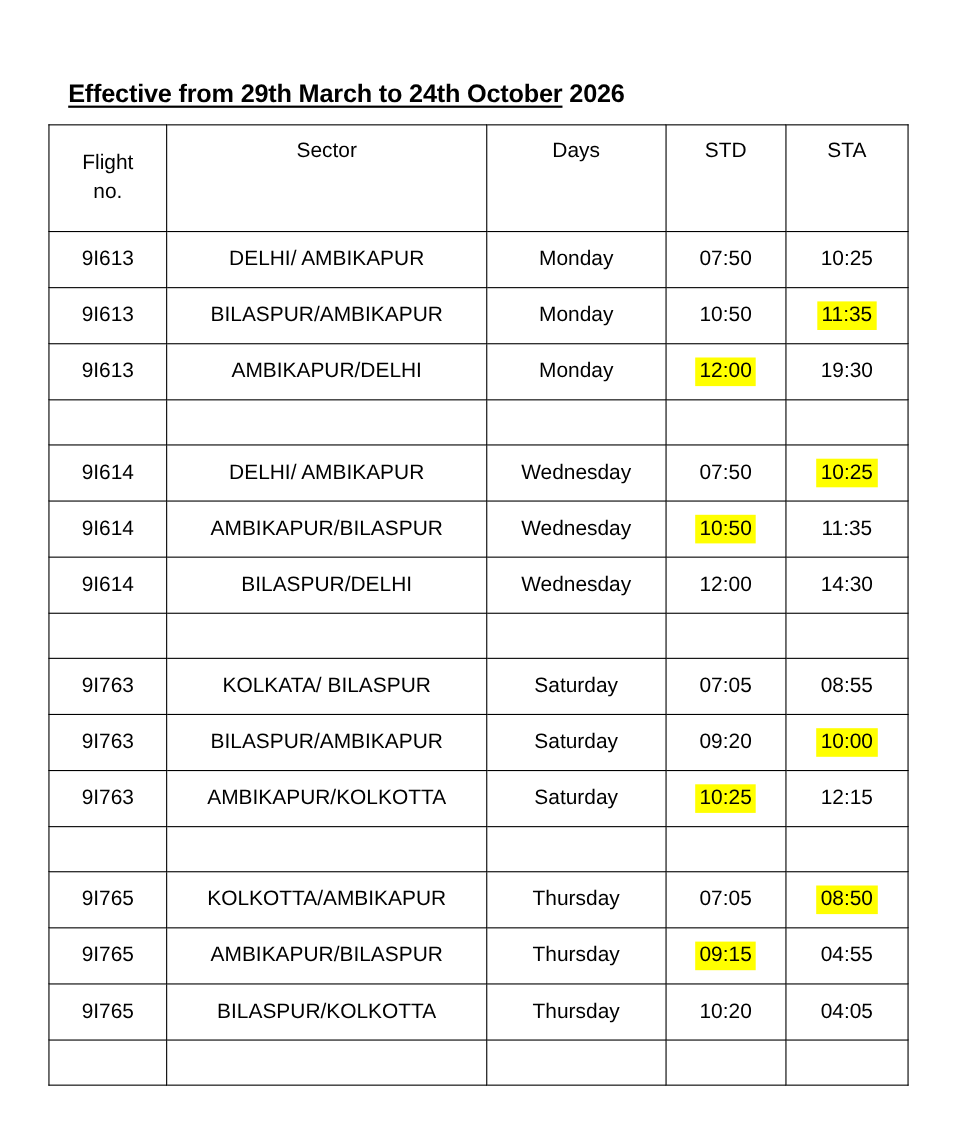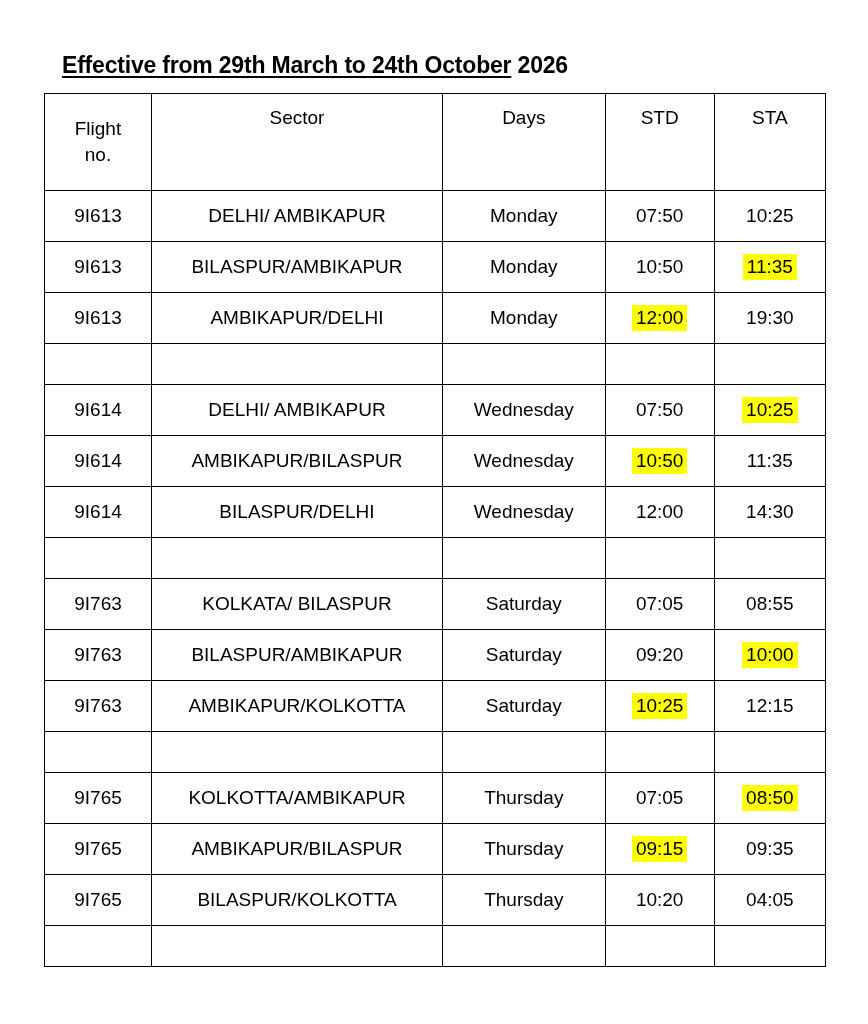--- a/index.html
+++ b/index.html
@@ -12,21 +12,21 @@
     height: 1024px;
     font-family: "Liberation Sans", sans-serif;
     color: #000000;
     overflow: hidden;
   }
   .page {
     position: relative;
     width: 868px;
     height: 879px;
     box-sizing: border-box;
-    padding: 52px 0 0 0;
+    padding: 72px 0 0 0;
   }
   .doc-title {
     font-size: 23px;
     font-weight: bold;
     margin: 0 0 14px 62px;
     letter-spacing: -0.2px;
     white-space: nowrap;
   }
   .doc-title .underlined {
     text-decoration: underline;
@@ -204,21 +204,21 @@
           <td class="sector">KOLKOTTA/AMBIKAPUR</td>
           <td>Thursday</td>
           <td>07:05</td>
           <td><span class="hl">08:50</span></td>
         </tr>
         <tr>
           <td>9I765</td>
           <td class="sector">AMBIKAPUR/BILASPUR</td>
           <td>Thursday</td>
           <td><span class="hl">09:15</span></td>
-          <td>09:35</td>
+          <td>04:55</td>
         </tr>
         <tr>
           <td>9I765</td>
           <td class="sector">BILASPUR/KOLKOTTA</td>
           <td>Thursday</td>
           <td>10:20</td>
           <td>04:05</td>
         </tr>
         <tr class="spacer">
           <td class="empty-row-cell"></td>

